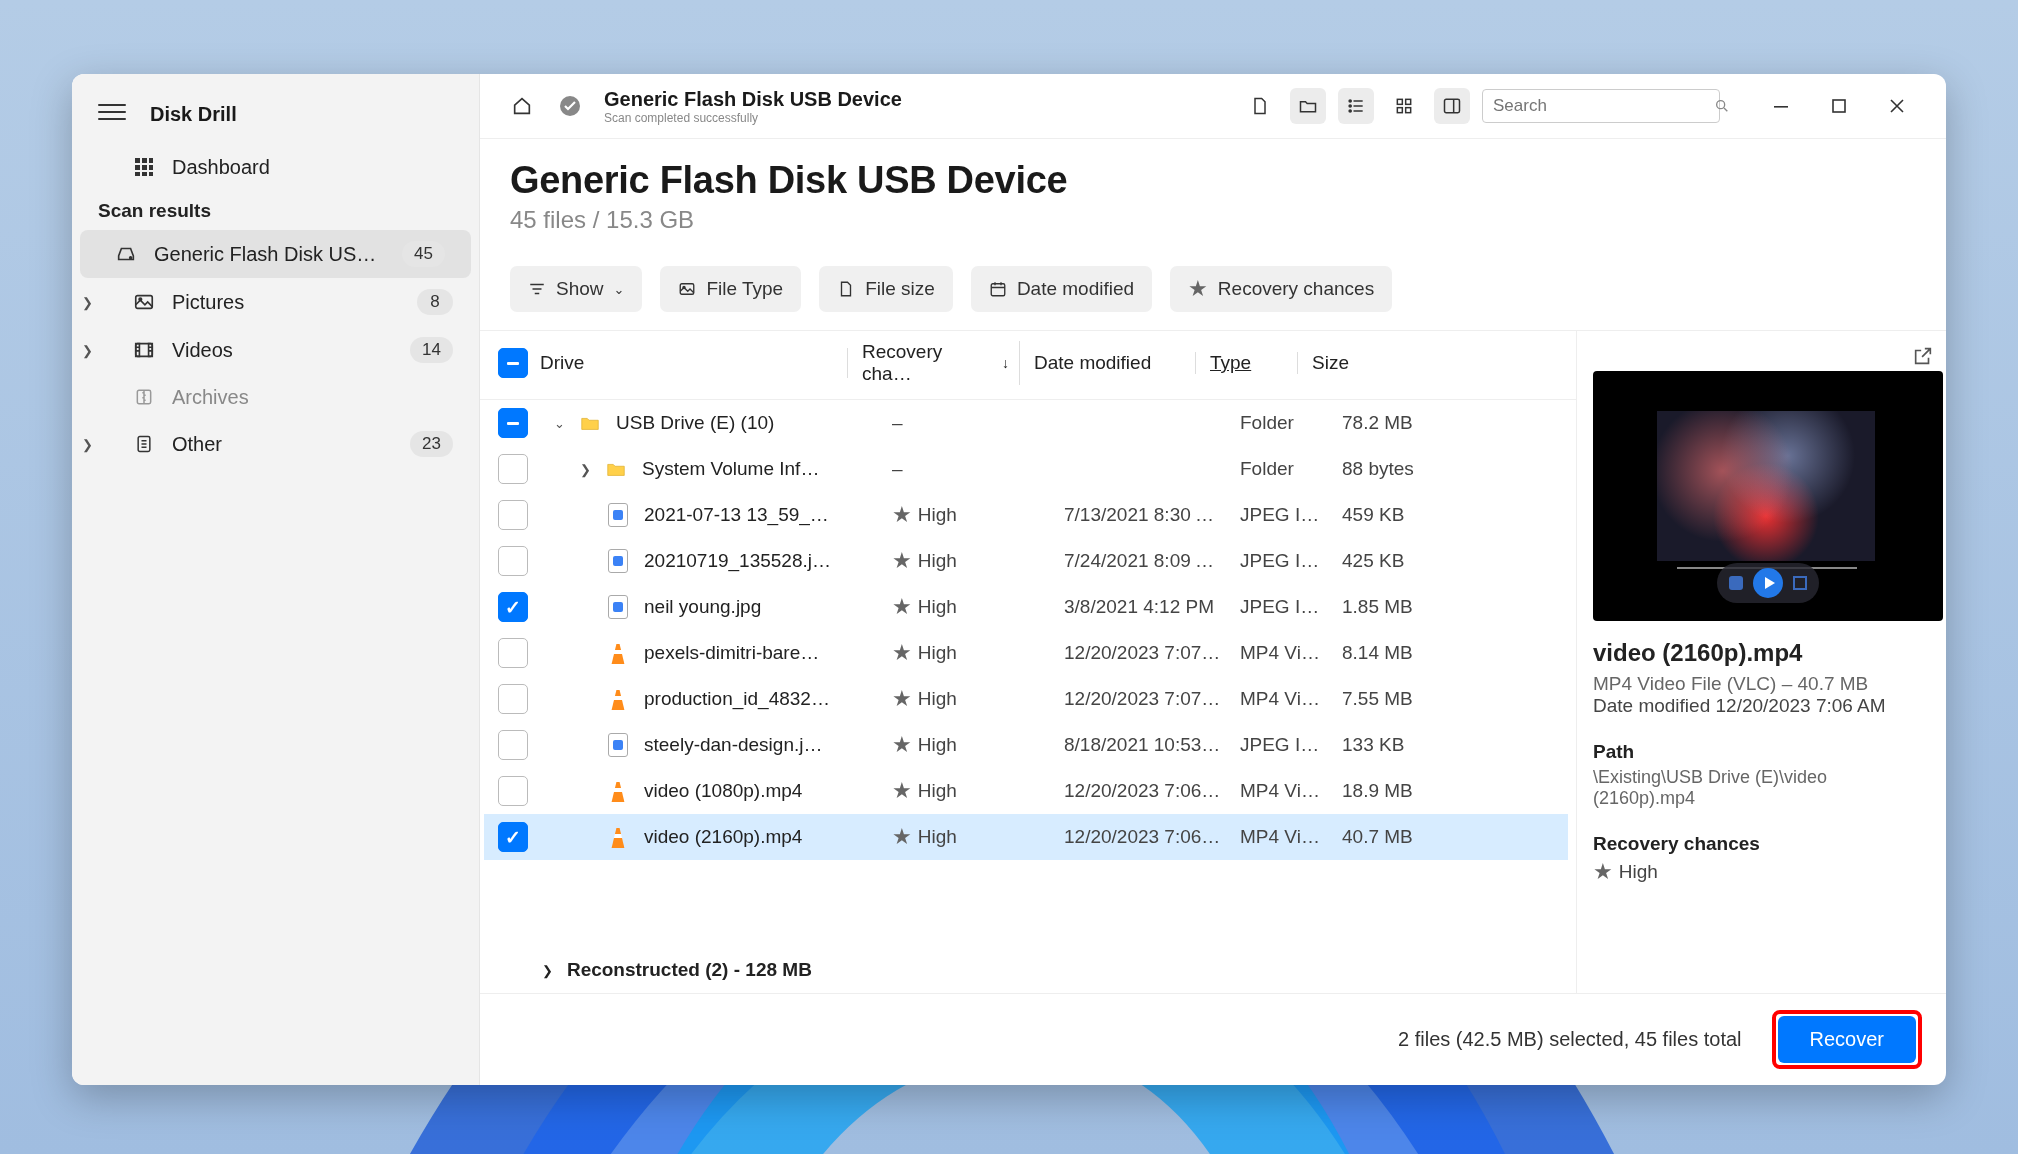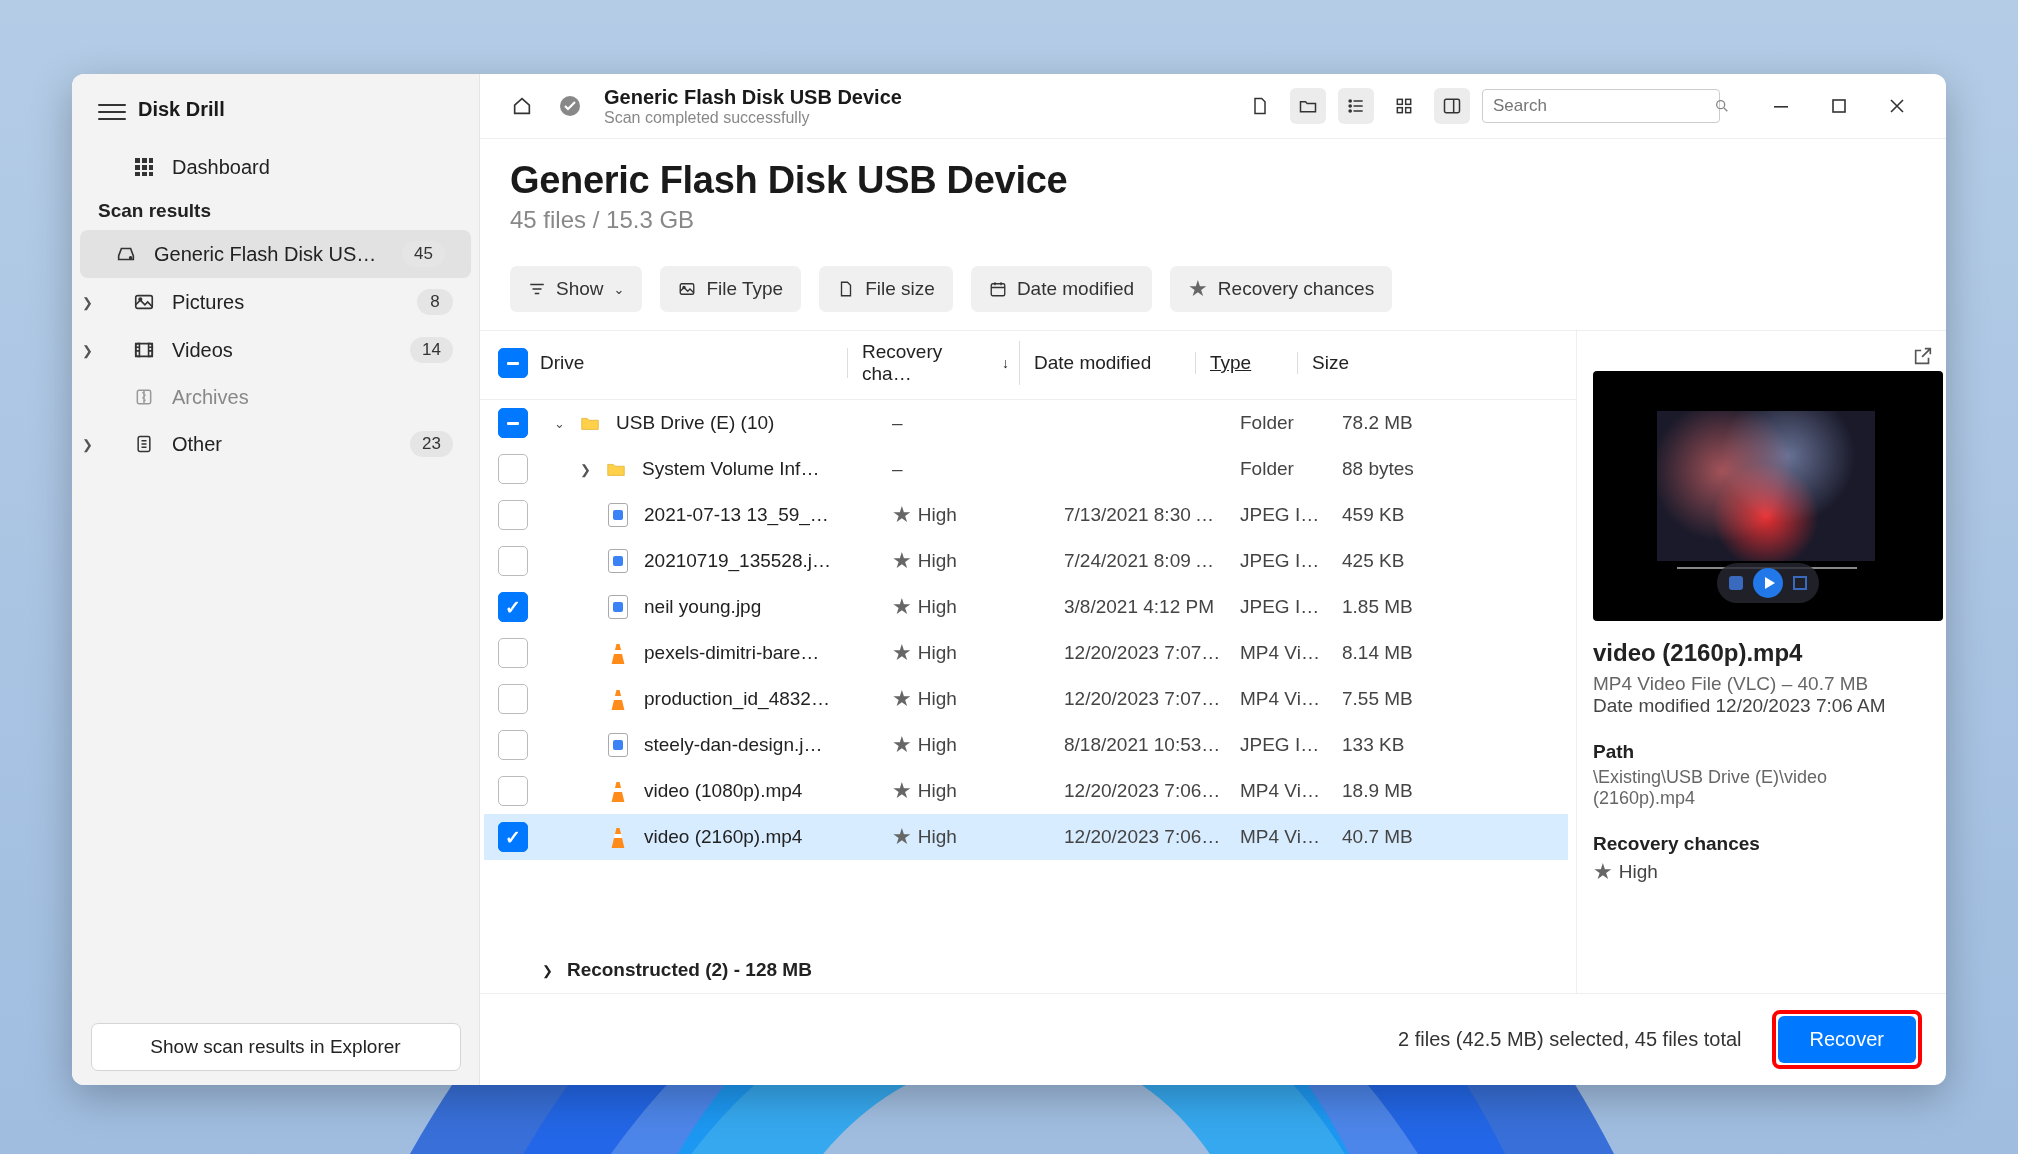--- a/index.html
+++ b/index.html
@@ -34,22 +34,22 @@
 .sidebar {
   width: 408px;
   background: #f3f3f3;
   border-right: 1px solid #e5e5e5;
   display: flex;
   flex-direction: column;
   padding-top: 14px;
 }
 .sidebar-top {
   display: flex;
-  align-items: flex-start;
-  gap: 12px;
+  align-items: flex-end;
+  gap: 24px;
   padding: 10px 26px 18px;
 }
 .hamburger {
   width: 28px; height: 28px; display:flex; flex-direction:column; justify-content:center; gap:5px;
 }
 .hamburger span { height: 2px; background: #333; border-radius: 1px; }
 .app-title { font-size: 20px; font-weight: 600; color: #1a1a1a; }
 .sidebar-item {
   display: flex;
   align-items: center;
@@ -116,21 +116,21 @@
   gap: 12px;
   border-bottom: 1px solid #eee;
 }
 .toolbar .icon-btn {
   width: 36px; height: 36px; display:flex; align-items:center; justify-content:center;
   border-radius: 6px; cursor: pointer;
 }
 .toolbar .icon-btn.active { background: #ececec; }
 .breadcrumb-block { display: flex; flex-direction: column; margin-left: 4px; margin-right: auto; }
 .breadcrumb-title { font-size: 20px; font-weight: 600; color: #1a1a1a; }
-.breadcrumb-sub { font-size: 16px; color: #888; }
+.breadcrumb-sub { font-size: 12px; color: #888; }
 .search-box {
   display: flex; align-items: center;
   border: 1px solid #ccc; border-radius: 4px;
   padding: 0 10px; height: 34px; width: 238px;
   background: #fff;
 }
 .search-box input {
   border: none; outline: none; flex: 1; font-size: 17px; color: #333;
 }
 .win-btns { display: flex; gap: 0; margin-left: 20px; }
@@ -355,23 +355,20 @@
       <span class="icon-box">
         <svg width="20" height="20" viewBox="0 0 24 24" fill="none" stroke="#333" stroke-width="1.8">
             <rect x="5" y="3" width="14" height="18" rx="2"></rect>
             <path d="M9 8 H15 M9 12 H15 M9 16 H15"></path>
           </svg>
       </span>
       <span class="sidebar-label">Other</span>
       <span class="sidebar-count">23</span>
     </div>
 
-    <div class="sidebar-footer">
-      <button>Show scan results in Explorer</button>
-    </div>
   </div>
 
   <div class="main">
 
     <div class="toolbar">
       <div class="icon-btn">
         <svg width="22" height="22" viewBox="0 0 24 24" fill="none" stroke="#333" stroke-width="1.8">
             <path d="M4 11 L12 4 L20 11 V20 H4 Z"></path>
           </svg>
       </div>

